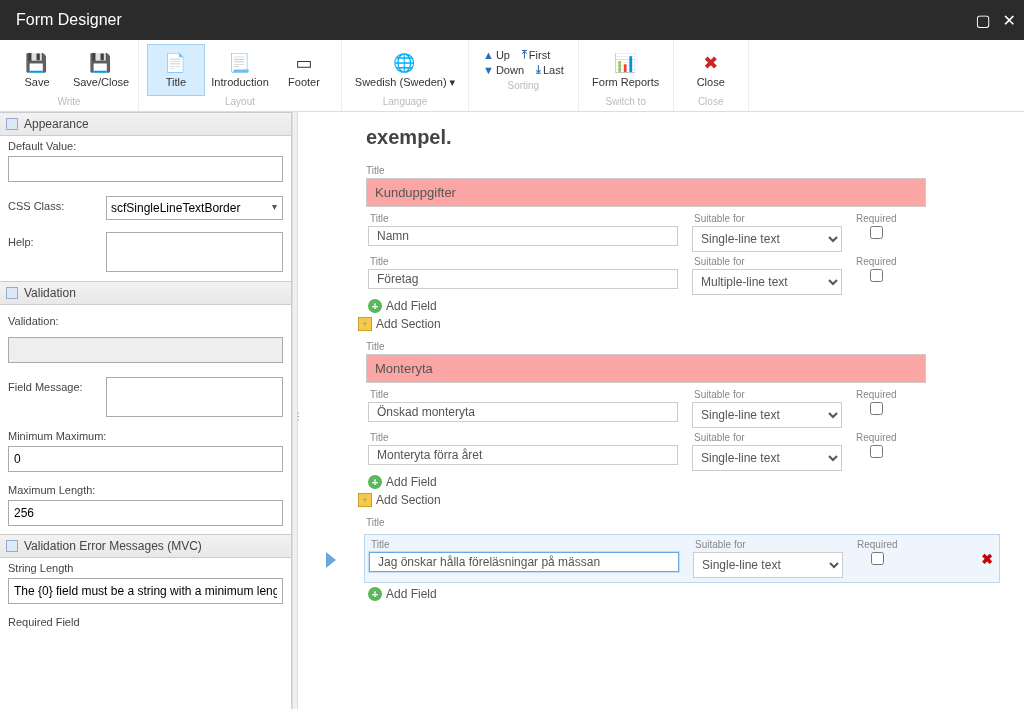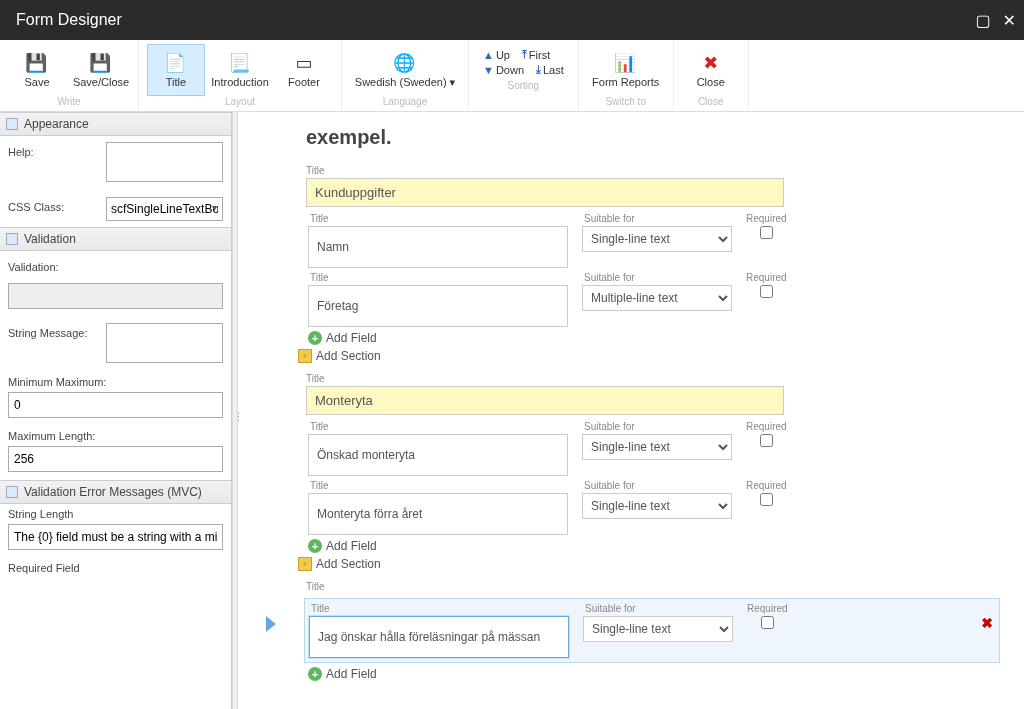--- a/index.html
+++ b/index.html
@@ -19,21 +19,21 @@
 .ribbon-group .grp-label { font-size: 10px; color: #bbb; margin-top: 0px; }
 
 .ribbon-sort { display: flex; flex-direction: column; gap: 2px; padding: 4px 6px; }
 .ribbon-sort .sort-row { display: flex; gap: 12px; }
 .sort-item { display: flex; align-items: center; gap: 2px; cursor: pointer; font-size: 11px; color: #333; white-space: nowrap;}
 .sort-item .arr { color: #2e6db3; font-weight: bold; }
 
 .workspace { display: flex; height: calc(709px - 40px - 72px); }
 
 
-.props { width: 232px; border-right: 1px solid #ccc; background: #fff; overflow-y: auto; position: relative; }
+.props { width: 292px; border-right: 1px solid #ccc; background: #fff; overflow-y: auto; position: relative; }
 .section-hdr { background: linear-gradient(#f2f2f2,#e8e8e8); border: 1px solid #ccc; border-left: none; border-right: none; padding: 4px 6px; font-size: 12px; color: #444; display: flex; align-items: center; gap: 6px;}
 .section-hdr .box { width: 12px; height: 12px; background: #dce9f7; border: 1px solid #9ac; display:inline-block;}
 .prop-row { padding: 6px 8px; display: flex; align-items: flex-start; gap: 8px; }
 .prop-row label { width: 90px; font-size: 11px; color: #444; padding-top: 4px;}
 .prop-row .ctl { flex: 1; }
 .prop-row input[type=text], .prop-row textarea, .prop-row select { width: 100%; border: 1px solid #aaa; padding: 4px; font-size: 12px; background: #fff; }
 .prop-row textarea { height: 40px; resize: none; }
 .prop-stack { padding: 4px 8px 8px 8px; }
 .prop-stack label { display:block; font-size: 11px; color:#444; margin-bottom: 4px;}
 .prop-stack input[type=text] { width: 100%; border: 1px solid #aaa; padding: 5px; font-size: 12px;}
@@ -42,27 +42,27 @@
 
 .splitter { width: 6px; background: #f0f0f0; border-left:1px solid #ddd; border-right:1px solid #ddd; cursor: col-resize; position: relative;}
 .splitter::after { content:"···"; position:absolute; top:50%; left:0; transform: rotate(90deg); color:#999; font-size:10px;}
 
 
 .canvas { flex: 1; overflow-y: auto; padding: 8px 24px 20px 24px; position: relative; margin-left: 16px; }
 .canvas h2 { font-size: 20px; font-weight: bold; color: #444; margin: 6px 0 16px 28px; }
 
 .sect-block { margin-left: 28px; margin-bottom: 6px; }
 .mini-lbl { font-size: 10px; color: #888; margin-bottom: 2px; }
-.sect-title-input { width: 478px; border: 1px solid #ccc; padding: 6px 8px; font-size: 13px; background: #fef9c3; color:#555;}
+.sect-title-input { width: 560px; border: 1px solid #ccc; padding: 6px 8px; font-size: 13px; background: #fca5a5; color:#555;}
 .field-row { display: flex; align-items: flex-start; gap: 14px; margin: 4px 0 4px 30px; }
 .field-row.selected { background: #eef5fc; border: 1px solid #bcd6ee; padding: 4px; margin-left: 26px; position: relative;}
 .field-row.selected .del { position:absolute; right:6px; top:16px; color:#c00; font-weight:bold; cursor:pointer; font-size:14px;}
 .col { display:flex; flex-direction: column; }
 .col .mini-lbl { margin-left: 2px; }
-.title-in { width: 260px; border: 1px solid #ccc; padding: 13px 8px; font-size: 12px; color:#555;}
+.title-in { width: 310px; border: 1px solid #ccc; padding: 2px 8px; font-size: 12px; color:#555;}
 .title-in.hl { border: 1px solid #6aa7e0; box-shadow: 0 0 0 1px rgba(106,167,224,.3);}
 .suit-sel { width: 150px; border: 1px solid #ccc; padding: 4px; font-size: 12px; height: 26px; background:#fff; color:#555;}
 .req { display:flex; flex-direction: column; align-items:center; font-size:10px; color:#888;}
 .req input { margin-top: 2px; }
 
 .add-link { margin: 4px 0 4px 30px; display:flex; align-items:center; gap:4px; cursor:pointer; font-size:12px; color:#555;}
 .add-link .plus { width:14px; height:14px; border-radius:50%; background:#5cb85c; color:#fff; display:flex; align-items:center; justify-content:center; font-size:11px; font-weight:bold;}
 .add-sect { margin: 4px 0 10px 0px; display:flex; align-items:center; gap:4px; cursor:pointer; font-size:12px; color:#555; margin-left:20px;}
 .add-sect .dia { width:14px; height:14px; background:#f7c84a; border:1px solid #caa22a; transform: none; display:flex; align-items:center; justify-content:center; font-size:9px; color:#7a5;}
 .sel-arrow { position:absolute; left: 12px; margin-top: 18px; width:0;height:0;border-top:8px solid transparent;border-bottom:8px solid transparent;border-left:10px solid #6aa7e0;}
@@ -178,41 +178,45 @@
   </div>
 </div>
 
 <div class="workspace">
 
   <div class="props">
     <div class="section-hdr">
         <span class="box"></span>
         <span>Appearance</span>
       </div>
+    <div class="prop-stack">
+      <label>Default Value:</label>
+      <input type="text" value="" style="">
+    </div>
+    <div class="prop-row">
+      <label>CSS Class:</label>
+      <div class="ctl dropdown-arrow"><input type="text" value="scfSingleLineTextBorder" style=""></div>
+    </div>
     <div class="prop-row">
       <label>Help:</label>
       <div class="ctl"><textarea style=""></textarea></div>
     </div>
-    <div class="prop-row">
-      <label>CSS Class:</label>
-      <div class="ctl dropdown-arrow"><input type="text" value="scfSingleLineTextBorder" style=""></div>
-    </div>
 
     <div class="section-hdr">
         <span class="box"></span>
         <span>Validation</span>
       </div>
     <div class="prop-row">
       <label>Validation:</label>
     </div>
     <div class="prop-stack">
       <input type="text" class="readonly" readonly="" value="" style="">
     </div>
     <div class="prop-row">
-      <label>String Message:</label>
+      <label>Field Message:</label>
       <div class="ctl"><textarea style=""></textarea></div>
     </div>
     <div class="prop-stack">
       <label>Minimum Maximum:</label>
       <input type="text" value="0" style="">
     </div>
     <div class="prop-stack">
       <label>Maximum Length:</label>
       <input type="text" value="256" style="">
     </div>

